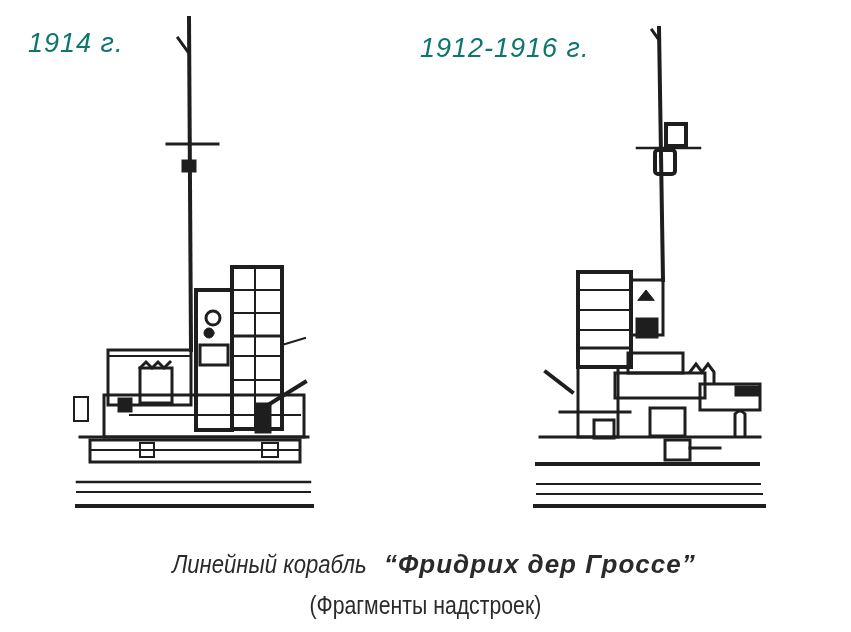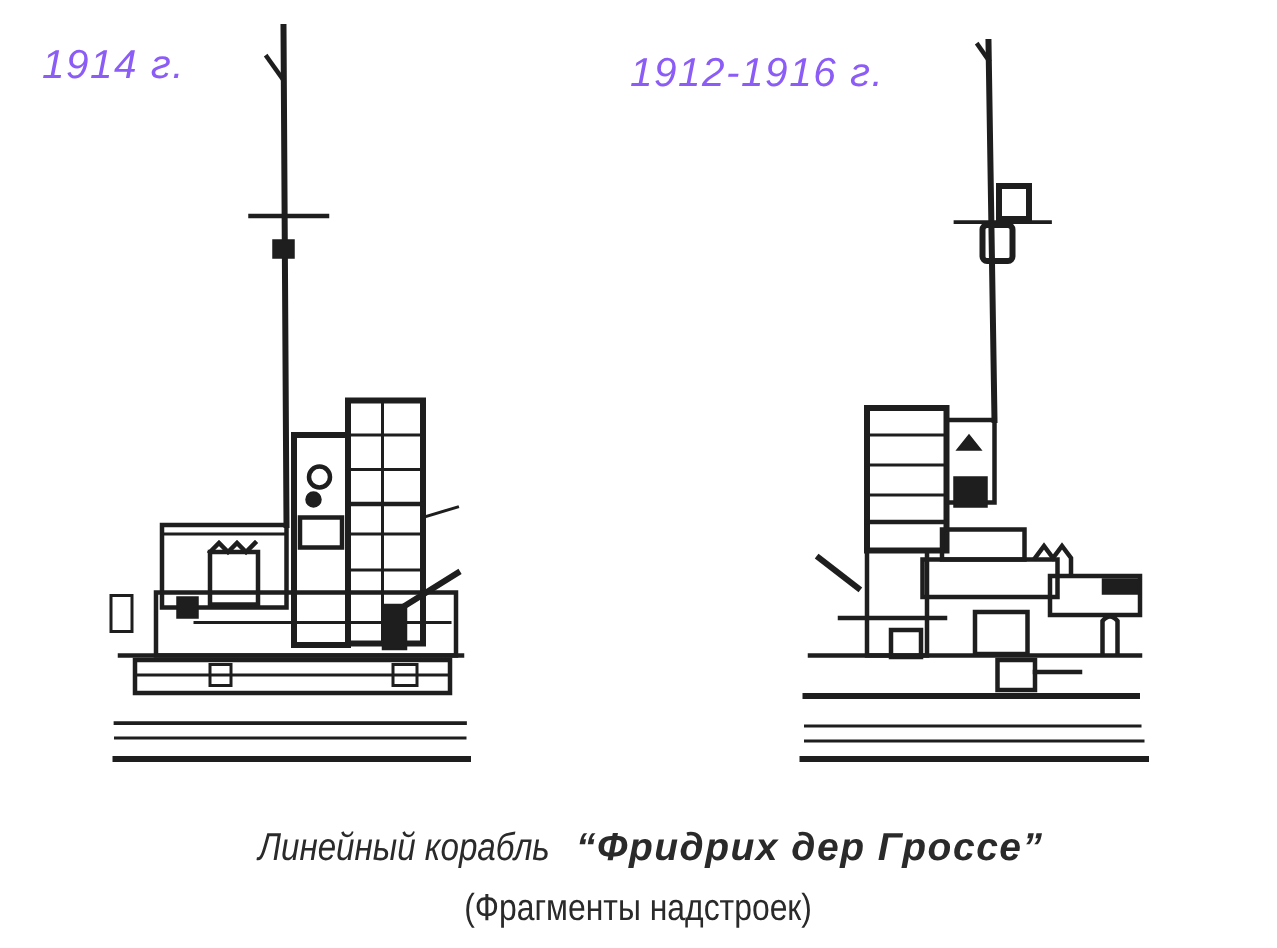--- a/index.html
+++ b/index.html
@@ -1,17 +1,17 @@
 <!DOCTYPE html>
 <html><head>
 <meta charset="utf-8">
 <style>
   html, body { margin:0; padding:0; background:#ffffff; }
   body { width:851px; height:632px; position:relative; overflow:hidden; font-family:"Liberation Sans", sans-serif; color:#2a2a2a; }
-  .label { position:absolute; font-style:italic; font-size:27px; color:#8b5cf6; letter-spacing:1px; }
+  .label { position:absolute; font-style:italic; font-size:27px; color:#0f766e; letter-spacing:1px; }
   #label-left { left:28px; top:28px; }
   #label-right { left:420px; top:33px; }
   svg.drawing { position:absolute; left:0; top:0; }
   .caption { position:absolute; left:0; width:851px; text-align:center; font-family:"Liberation Sans", sans-serif; color:#2a2a2a; font-style:italic; }
   #caption-line1 { top:549px; font-size:26px; }
   #caption-line1 .bold { font-weight:bold; letter-spacing:1px; }
   #caption-line2 { top:591px; font-size:25px; font-style:normal; }
   .cond { display:inline-block; transform:scaleX(0.85); transform-origin:center; }
 </style>
 </head>

